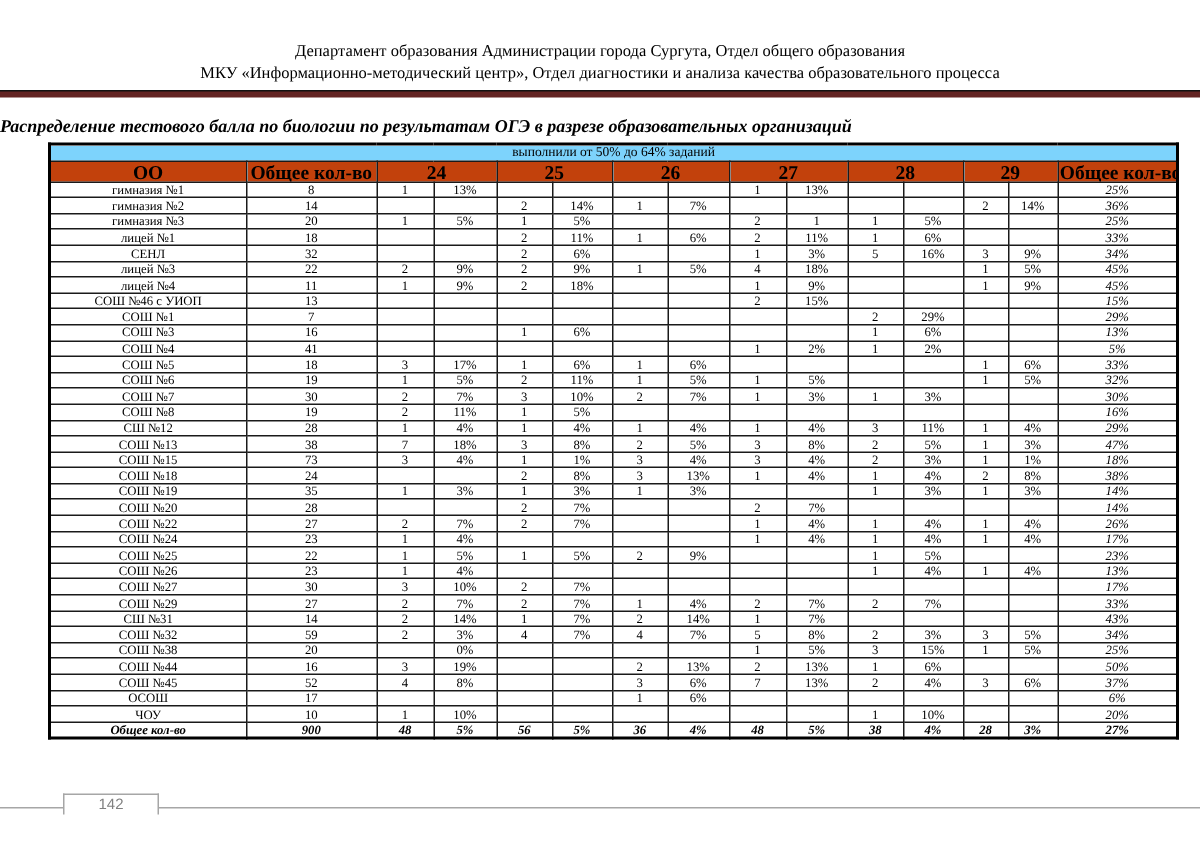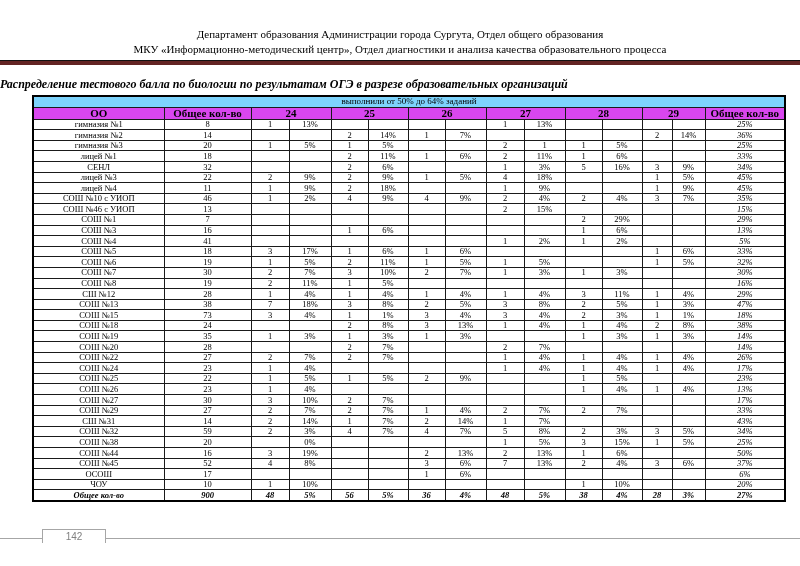--- a/index.html
+++ b/index.html
@@ -12,21 +12,21 @@
   .doc-title{position:absolute;top:77px;left:0;width:800px;text-align:left;
              font-weight:bold;font-style:italic;font-size:12px;}
   table.data-table{position:absolute;top:95px;left:32px;width:752px;
                    border-collapse:collapse;table-layout:fixed;
                    font-size:8.5px;line-height:1;}
   table.data-table th, table.data-table td{
       border:1px solid #1a1a1a;text-align:center;vertical-align:middle;
       padding:0 1px;height:9.6px;overflow:hidden;white-space:nowrap;}
   table.data-table{border:2px solid #000;}
   tr.subtitle-row th{background:#7dd3fc;font-weight:normal;font-size:9px;}
-  tr.head-row th{background:#d946ef;font-weight:bold;font-size:11px;}
+  tr.head-row th{background:#c2410c;font-weight:bold;font-size:13px;}
   td.pct{font-style:italic;}
   tr.total-row td{font-weight:bold;font-style:italic;}
   .footer-line{position:absolute;top:538px;left:0;width:800px;height:0;
                border-top:1px solid #a6a6a6;}
   .page-tab{position:absolute;top:529px;left:42px;width:62px;height:13px;
             border:1px solid #a6a6a6;border-bottom:none;background:#fff;
             color:#808080;font-size:10px;display:flex;align-items:center;
             justify-content:center;font-family:"Liberation Sans", sans-serif;}
 </style>
 </head>
@@ -191,37 +191,20 @@
           <td></td>
           <td>1</td>
           <td>9%</td>
           <td></td>
           <td></td>
           <td>1</td>
           <td>9%</td>
           <td class="pct">45%</td>
         </tr>
         <tr>
-          <td>СОШ №10 с УИОП</td>
-          <td>46</td>
-          <td>1</td>
-          <td>2%</td>
-          <td>4</td>
-          <td>9%</td>
-          <td>4</td>
-          <td>9%</td>
-          <td>2</td>
-          <td>4%</td>
-          <td>2</td>
-          <td>4%</td>
-          <td>3</td>
-          <td>7%</td>
-          <td class="pct">35%</td>
-        </tr>
-        <tr>
           <td>СОШ №46 с УИОП</td>
           <td>13</td>
           <td></td>
           <td></td>
           <td></td>
           <td></td>
           <td></td>
           <td></td>
           <td>2</td>
           <td>15%</td>

